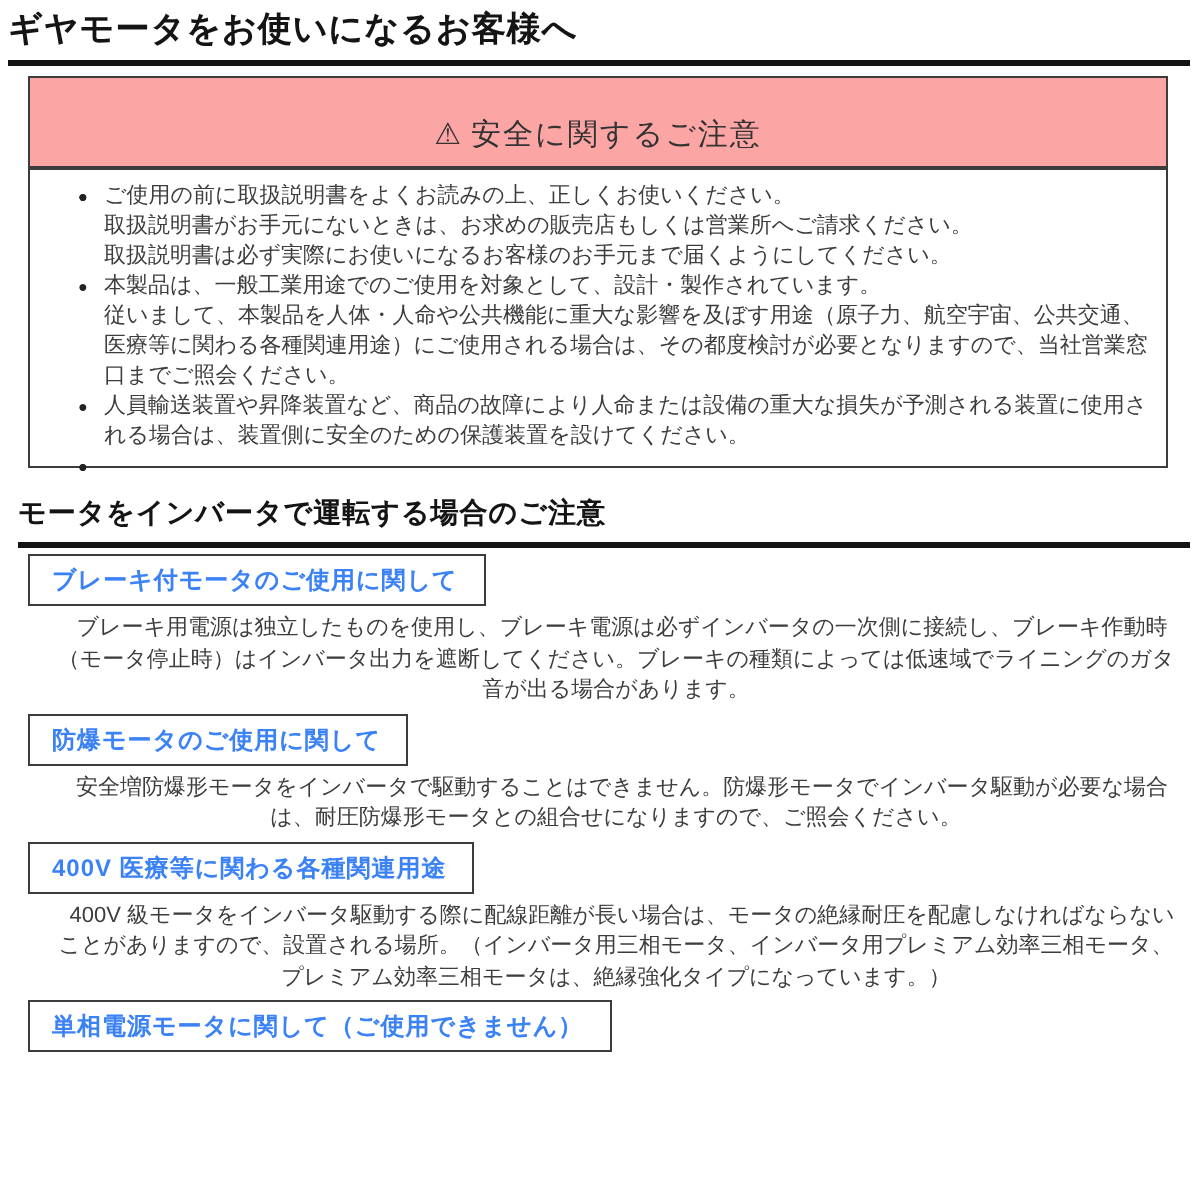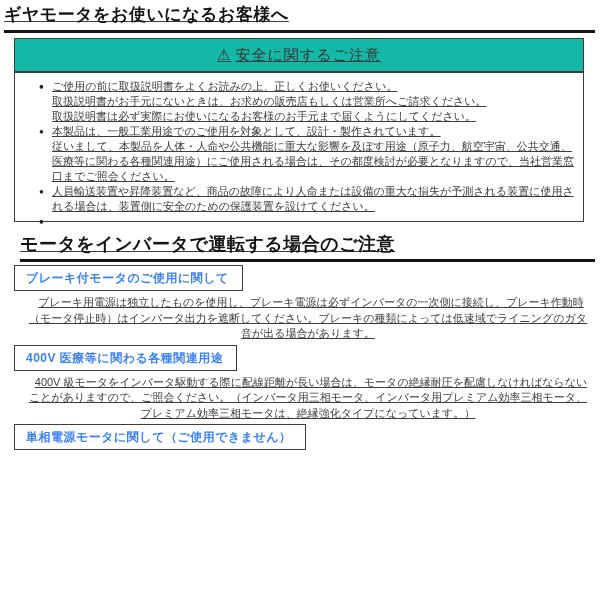--- a/index.html
+++ b/index.html
@@ -5,45 +5,45 @@
   html, body {
     margin: 0;
     padding: 0;
     width: 600px;
     height: 600px;
     overflow: hidden;
     background: #ffffff;
     font-family: "Liberation Sans", "DejaVu Sans", sans-serif;
     color: #3d3d3d;
   }
-  .page { width: 600px; height: 600px; position: relative; text-decoration: underline; }
+  .page { width: 600px; height: 600px; position: relative; }
 
   h1.doc-title {
     margin: 0 5px 0 4px;
     padding: 4px 0 4px 0;
     font-size: 17px;
     font-weight: bold;
     color: #141414;
     border-bottom: 3px solid #141414;
     line-height: 22px;
     letter-spacing: 0.5px;
   }
 
   .safety-box {
     box-sizing: border-box;
     margin: 5px 0 0 14px;
     width: 570px;
     border: 1.5px solid #3c3c3c;
     background: #ffffff;
   }
   .safety-header {
-    background: #14b8a6;
+    background: #fca5a5;
     border-bottom: 2px solid #3c3c3c;
     text-align: center;
-    padding: 7px 0 6px 0;
+    padding: 19px 0 6px 0;
     font-size: 15px;
     color: #333333;
     letter-spacing: 1px;
   }
   .warn-icon { margin-right: 4px; font-size: 15px; color: #333333; }
 
   ul.safety-list {
     list-style: none;
     margin: 0;
     padding: 6px 6px 7px 24px;
@@ -60,23 +60,23 @@
     position: absolute;
     left: 0;
     top: 0px;
     font-size: 8px;
     line-height: 15px;
     color: #222222;
   }
   ul.safety-list li .btext { white-space: pre-line; }
 
   h2.doc-title2 {
-    margin: 11px 5px 0 20px;
+    margin: 11px 5px 0 9px;
     padding: 0 0 4px 0;
-    font-size: 18px;
+    font-size: 14px;
     font-weight: bold;
     color: #141414;
     border-bottom: 3px solid #141414;
     line-height: 22px;
     letter-spacing: 0.5px;
   }
 
   .subsection { margin: 0; }
   .subhead {
     display: inline-block;
@@ -137,24 +137,28 @@
     </ul>
   </div>
 
   <h2 class="doc-title2">モータをインバータで運転する場合のご注意</h2>
 
   <div class="subsection">
     <div class="subhead">ブレーキ付モータのご使用に関して</div>
     <p class="sbody">ブレーキ用電源は独立したものを使用し、ブレーキ電源は必ずインバータの一次側に接続し、ブレーキ作動時（モータ停止時）はインバータ出力を遮断してください。ブレーキの種類によっては低速域でライニングのガタ音が出る場合があります。</p>
   </div>
 
+  <div class="subsection">
+    <div class="subhead">防爆モータのご使用に関して</div>
+    <p class="sbody">安全増防爆形モータをインバータで駆動することはできません。防爆形モータでインバータ駆動が必要な場合は、耐圧防爆形モータとの組合せになりますので、ご照会ください。</p>
+  </div>
 
   <div class="subsection">
     <div class="subhead">400V 医療等に関わる各種関連用途</div>
-    <p class="sbody">400V 級モータをインバータ駆動する際に配線距離が長い場合は、モータの絶縁耐圧を配慮しなければならないことがありますので、ご照会ください。（インバータ用三相モータ、インバータ用プレミアム効率三相モータ、プレミアム効率三相モータは、絶縁強化タイプになっています。）</p>
+    <p class="sbody">400V 級モータをインバータ駆動する際に配線距離が長い場合は、モータの絶縁耐圧を配慮しなければならないことがありますので、設置される場所。（インバータ用三相モータ、インバータ用プレミアム効率三相モータ、プレミアム効率三相モータは、絶縁強化タイプになっています。）</p>
   </div>
 
   <div class="subsection">
     <div class="subhead">単相電源モータに関して（ご使用できません）</div>
     
   </div>
 
 </div>
 
 </body></html>

